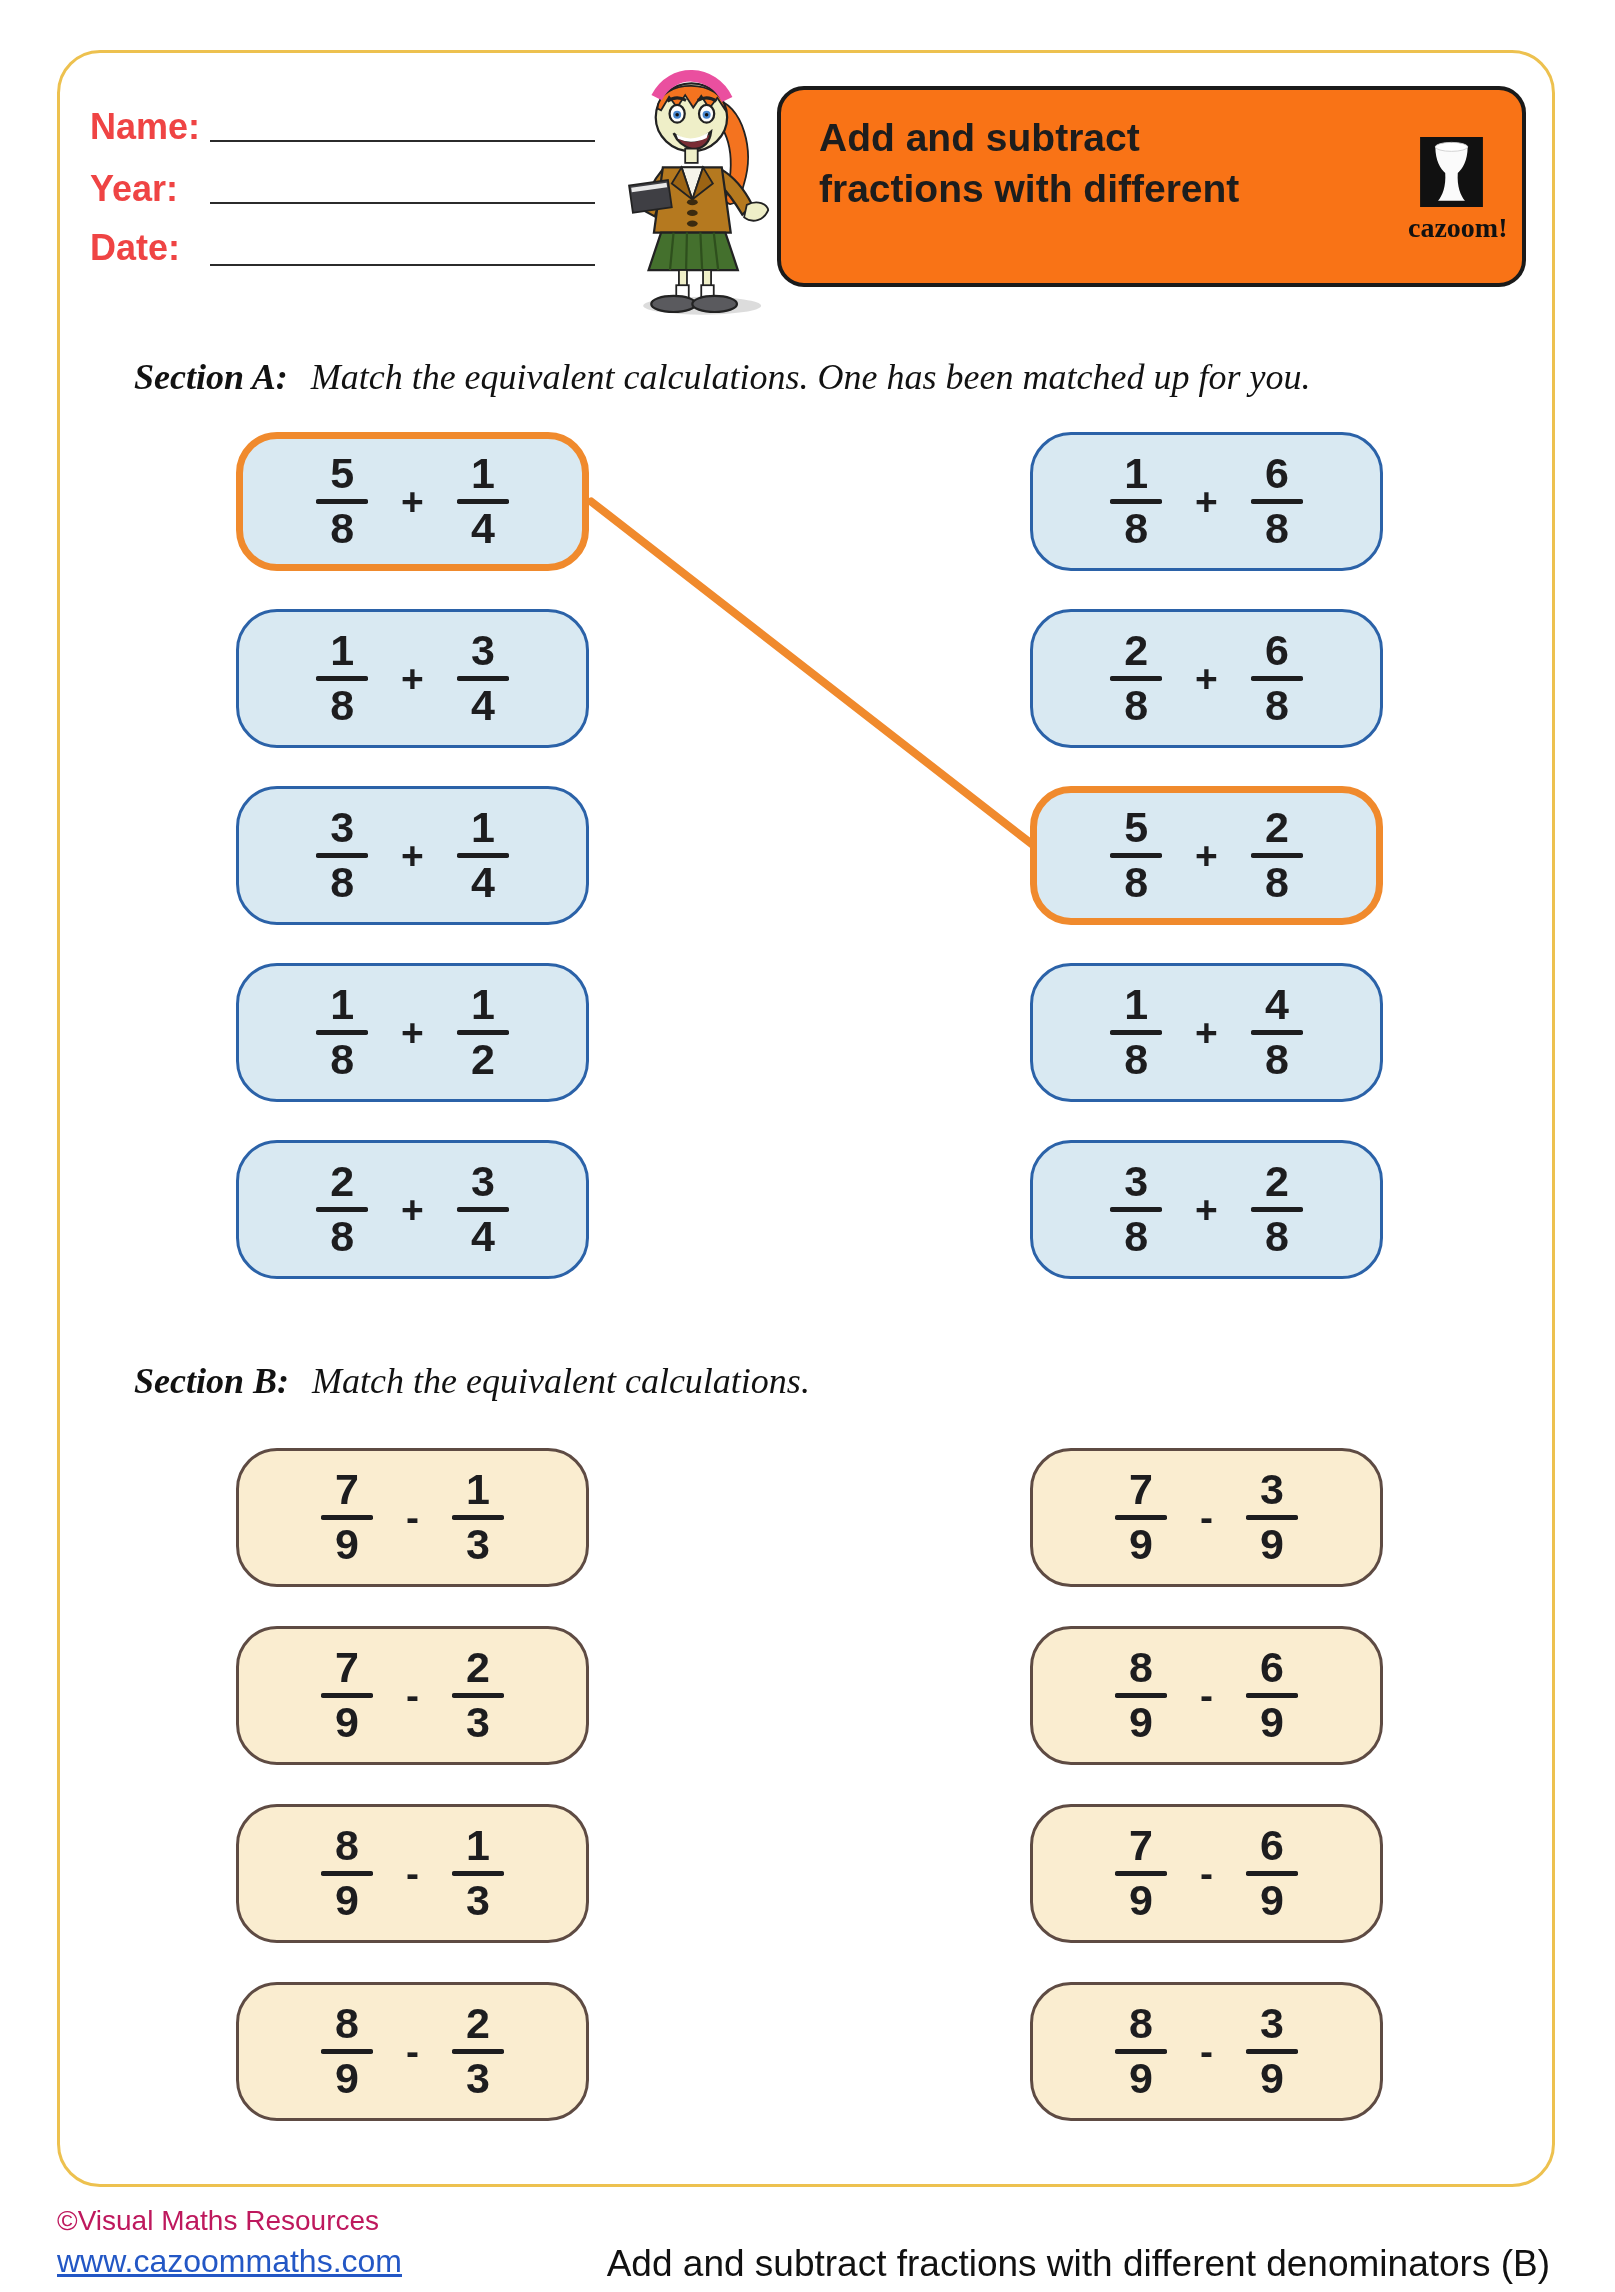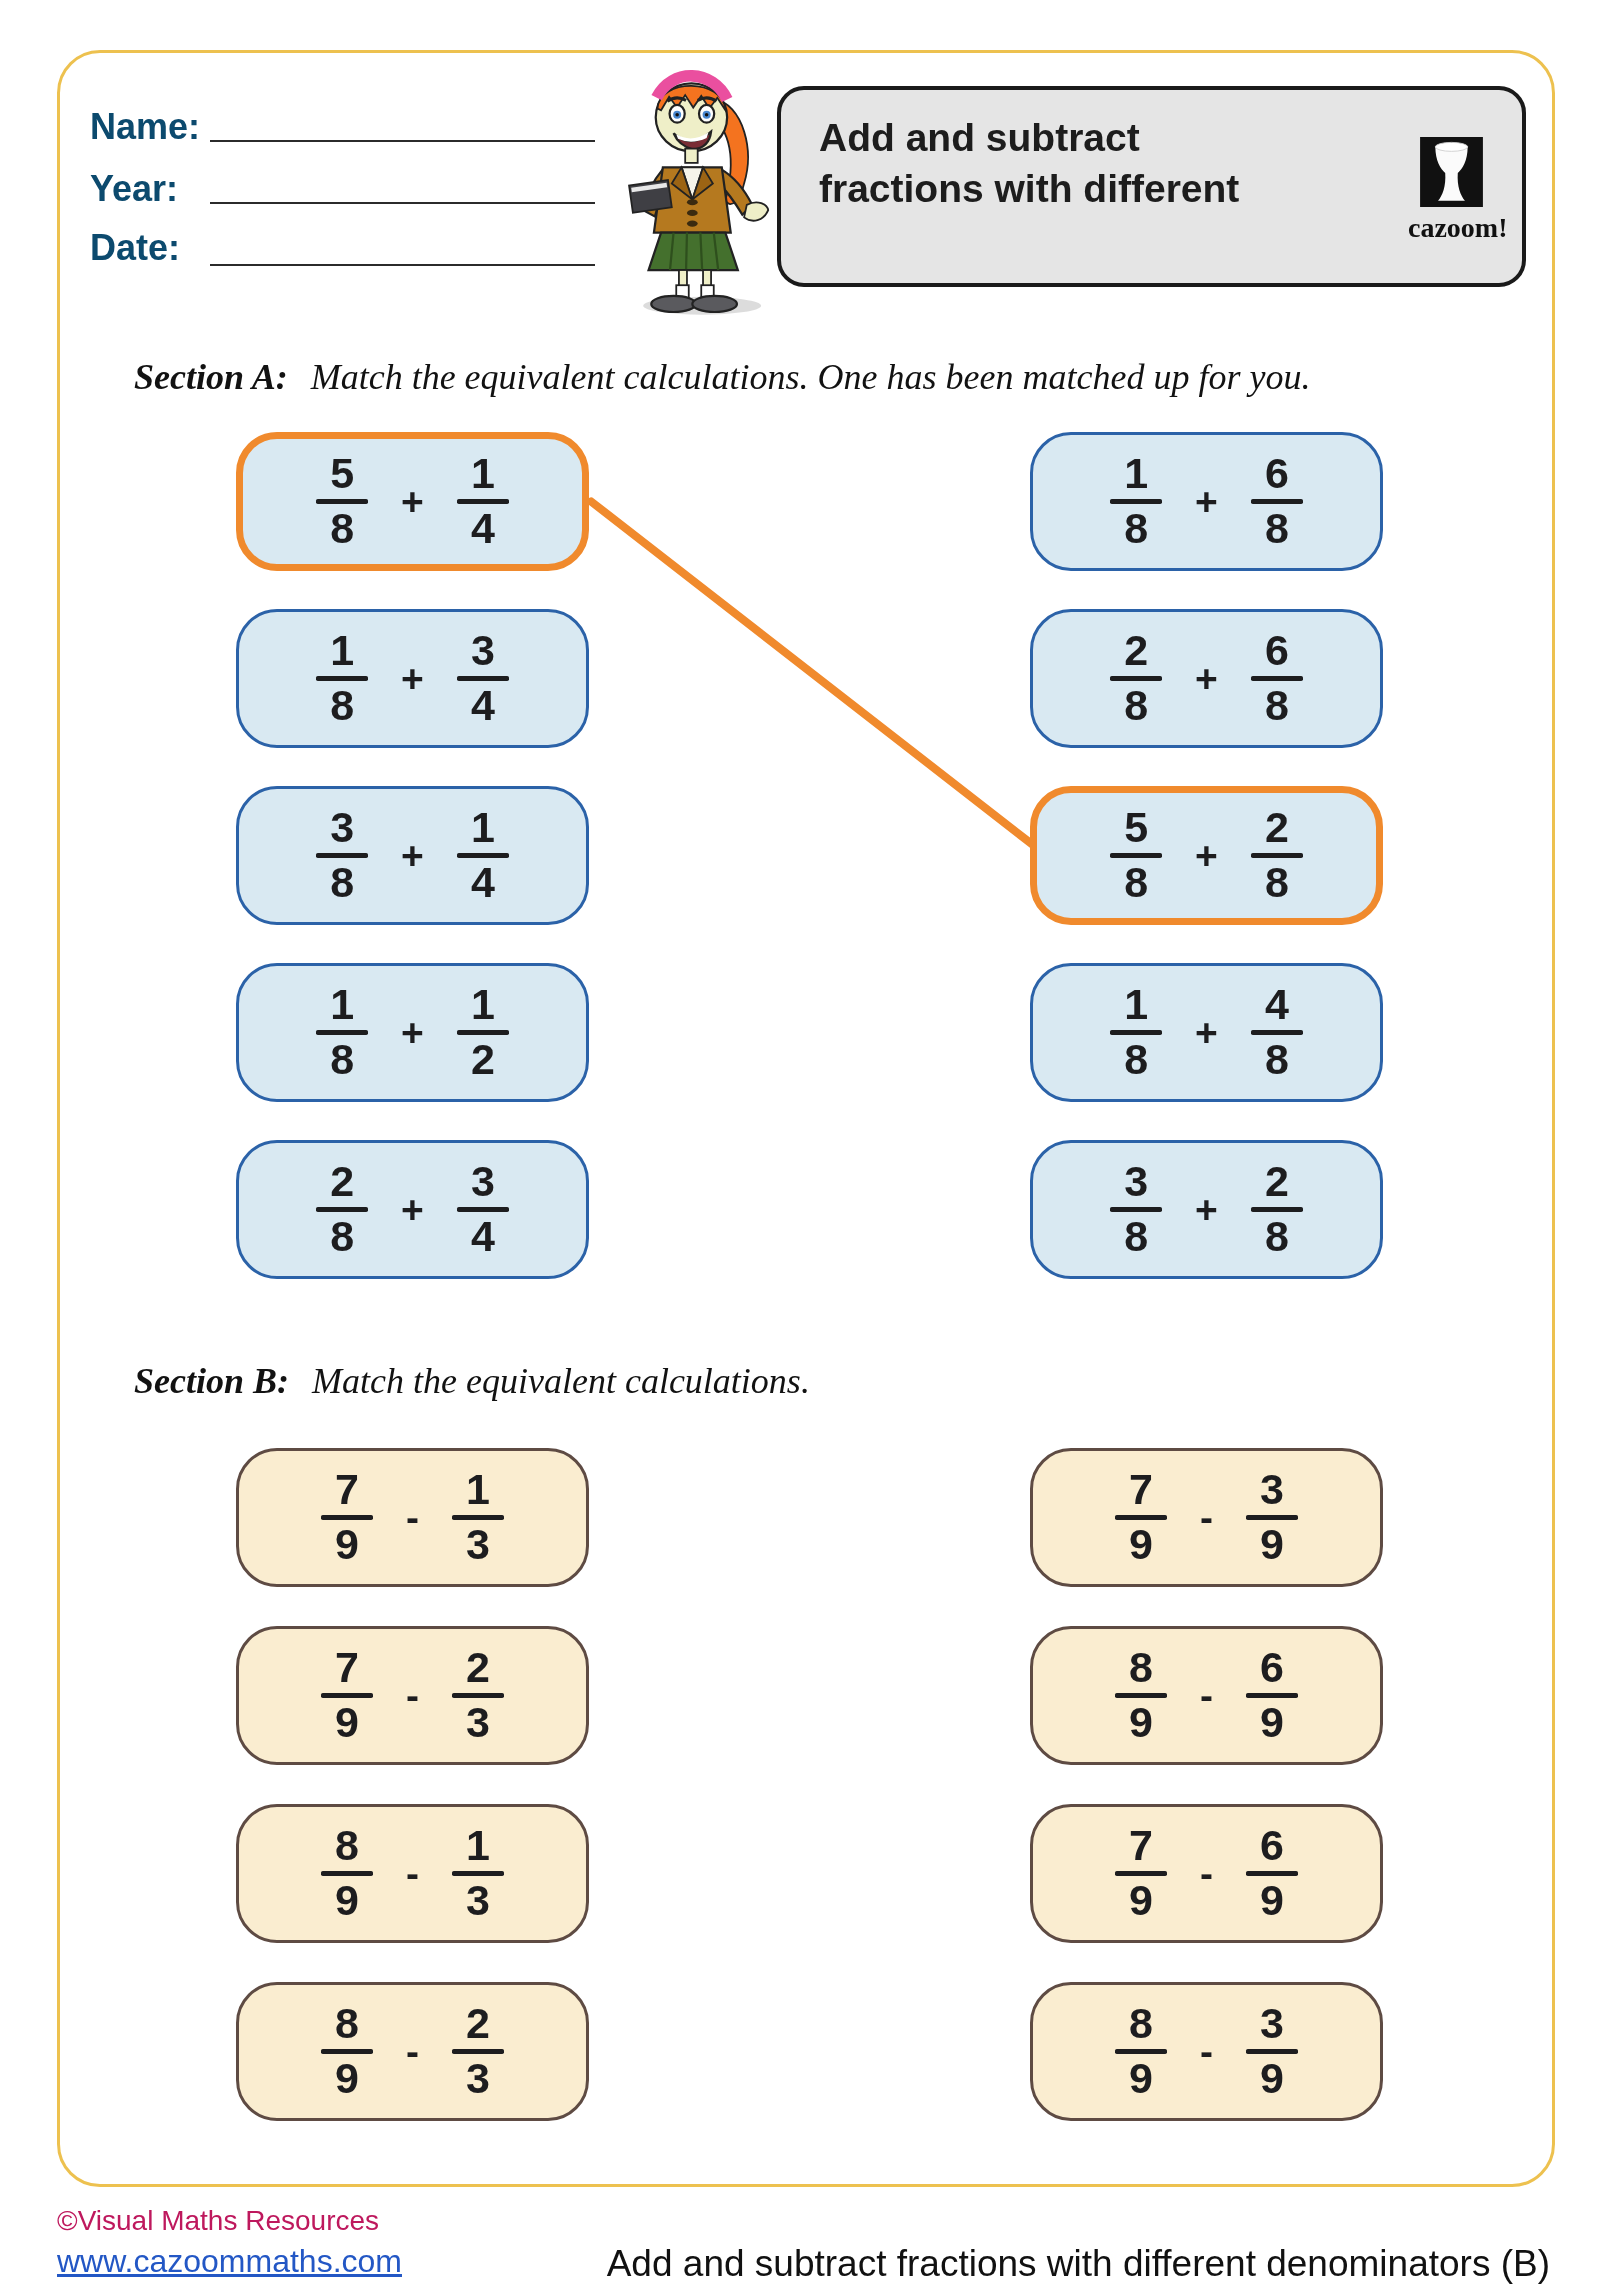--- a/index.html
+++ b/index.html
@@ -3,26 +3,26 @@
 <meta charset="utf-8">
 <style>
   * { margin:0; padding:0; box-sizing:border-box; }
   html,body { width:1616px; height:2293px; background:#ffffff; font-family:"Liberation Sans",sans-serif; }
   .page { position:relative; width:1616px; height:2293px; background:#fff; overflow:hidden; }
 
   .frame { position:absolute; left:57px; top:50px; width:1498px; height:2137px;
            border:3.6px solid #EDC14F; border-radius:43px; }
 
   
-  .field-label { position:absolute; left:90px; font-size:36px; font-weight:bold; color:#0c4a6e; }
+  .field-label { position:absolute; left:90px; font-size:36px; font-weight:bold; color:#ef4444; }
   .field-line  { position:absolute; left:210px; width:385px; height:0; border-bottom:2.7px solid #2b2b2b; }
 
   
   .title-box { position:absolute; left:777px; top:86px; width:749px; height:201px;
-               background:#e5e5e5; border:4.5px solid #1a1a1a; border-radius:27px; }
+               background:#f97316; border:4.5px solid #1a1a1a; border-radius:27px; }
   .title-text { position:absolute; left:38px; top:21.5px; width:537px;
                 font-size:39px; line-height:51px; font-weight:bold; color:#1d1d1d; }
   .logo { position:absolute; left:627px; top:47px; width:86px; text-align:center; }
   .logo-mark { display:inline-block; width:63px; height:70px; }
   .logo-text { font-family:"Liberation Serif",serif; font-weight:bold; font-size:28px; color:#111; margin-top:1.8px; }
 
   
   .section-heading { position:absolute; left:86px; font-family:"Liberation Serif",serif; font-size:36px; color:#121212; white-space:nowrap; }
   .sec-label { font-weight:bold; font-style:italic;margin-left:48px; }
   .sec-instr { font-style:italic; margin-left:23px; }

